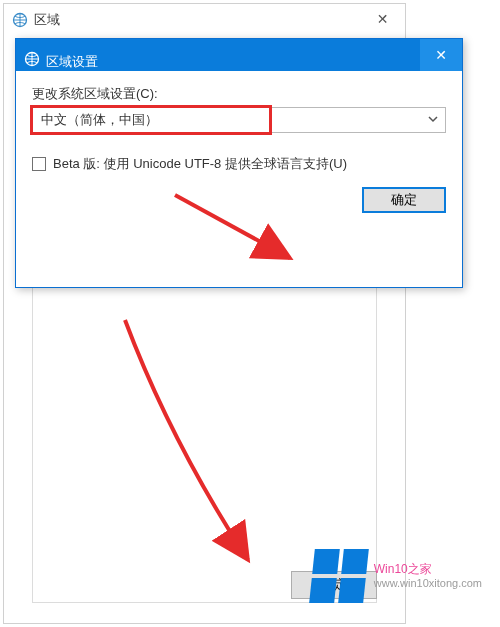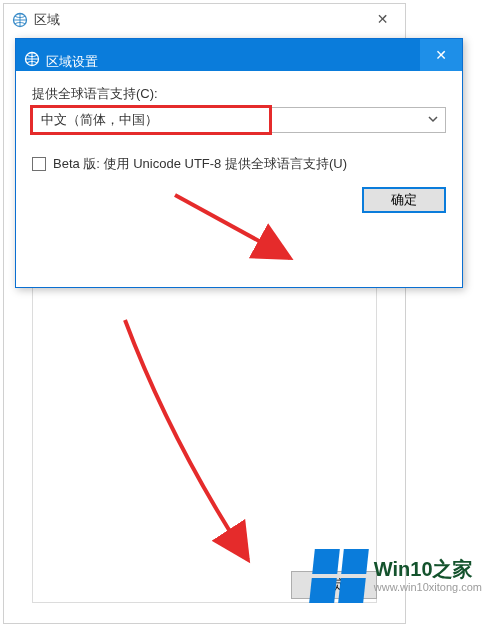--- a/index.html
+++ b/index.html
@@ -47,21 +47,21 @@
 .modal-buttons button.primary { border: 2px solid #0a7cdb; background: #e1e1e1; }
 
 
 .arrow-svg { position: absolute; pointer-events: none; }
 
 
 .watermark { position: absolute; right: 18px; bottom: 24px; display: flex; align-items: center; gap: 8px; }
 .winlogo { width: 54px; height: 54px; display: grid; grid-template-columns: 1fr 1fr; grid-template-rows: 1fr 1fr; gap: 4px; transform: skewX(-6deg);}
 .winlogo div { background: #0a7cdb; }
 .wm-text { display: flex; flex-direction: column; line-height:1.2;}
-.wm-main { font-size: 20px; color: #14532d; font-weight: 700; }
+.wm-main { font-size: 12px; color: #ec4899; font-weight: 400; }
 .wm-sub { font-size: 11px; color: #9c9c9c; }
 </style>
 </head>
 <body>
 
 <div class="parent-window">
   <div class="parent-titlebar">
     <span class="globe">
       <svg width="16" height="16" viewBox="0 0 16 16">
           <circle cx="8" cy="8" r="6.5" fill="none" stroke="#3a8cc9" stroke-width="1.3"></circle>
@@ -105,21 +105,21 @@
           <circle cx="8" cy="8" r="6.5" fill="none" stroke="#fff" stroke-width="1.3"></circle>
           <path d="M1.5 8h13M8 1.5v13M3 4c2 2 8 2 10 0M3 12c2-2 8-2 10 0" stroke="#fff" stroke-width="1" fill="none"></path>
         </svg>
     </span>
     <span class="modal-title">区域设置</span>
     <div class="modal-close">
       <span>✕</span>
     </div>
   </div>
   <div class="modal-body">
-    <div class="field-label">提供全球语言支持(C):</div>
+    <div class="field-label">更改系统区域设置(C):</div>
     <div class="dropdown-wrap">
       <div class="dropdown">
         <span>中文（简体，中国）</span>
         <span class="chev">
           <svg width="12" height="12" viewBox="0 0 12 12">
               <path d="M2 4l4 4 4-4" fill="none" stroke="#555" stroke-width="1.5"></path>
             </svg>
         </span>
       </div>
       <div class="red-box"></div>

